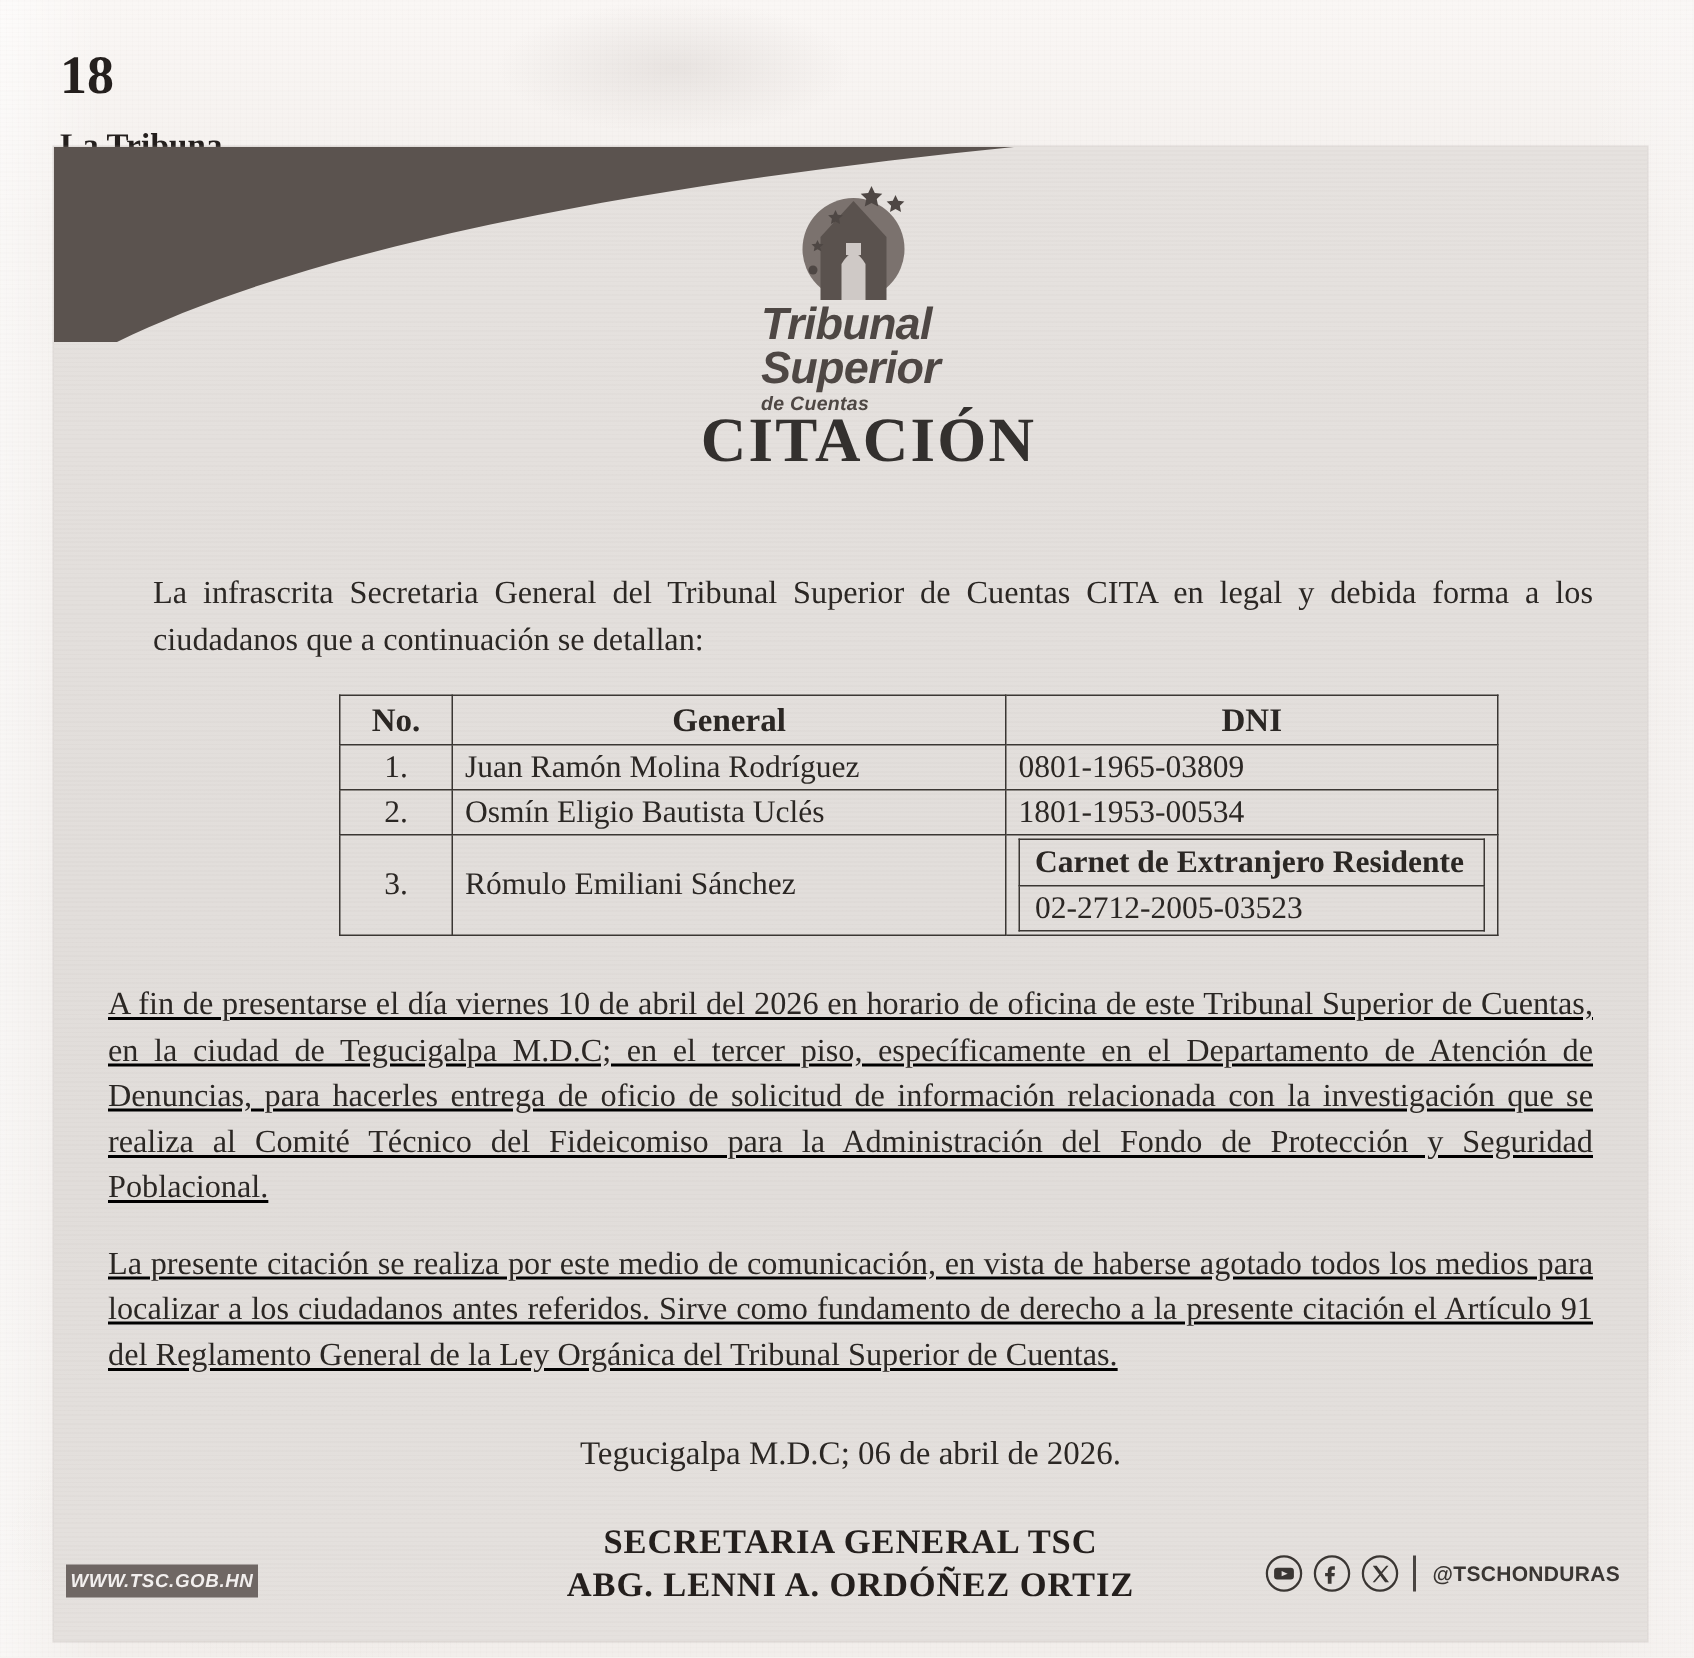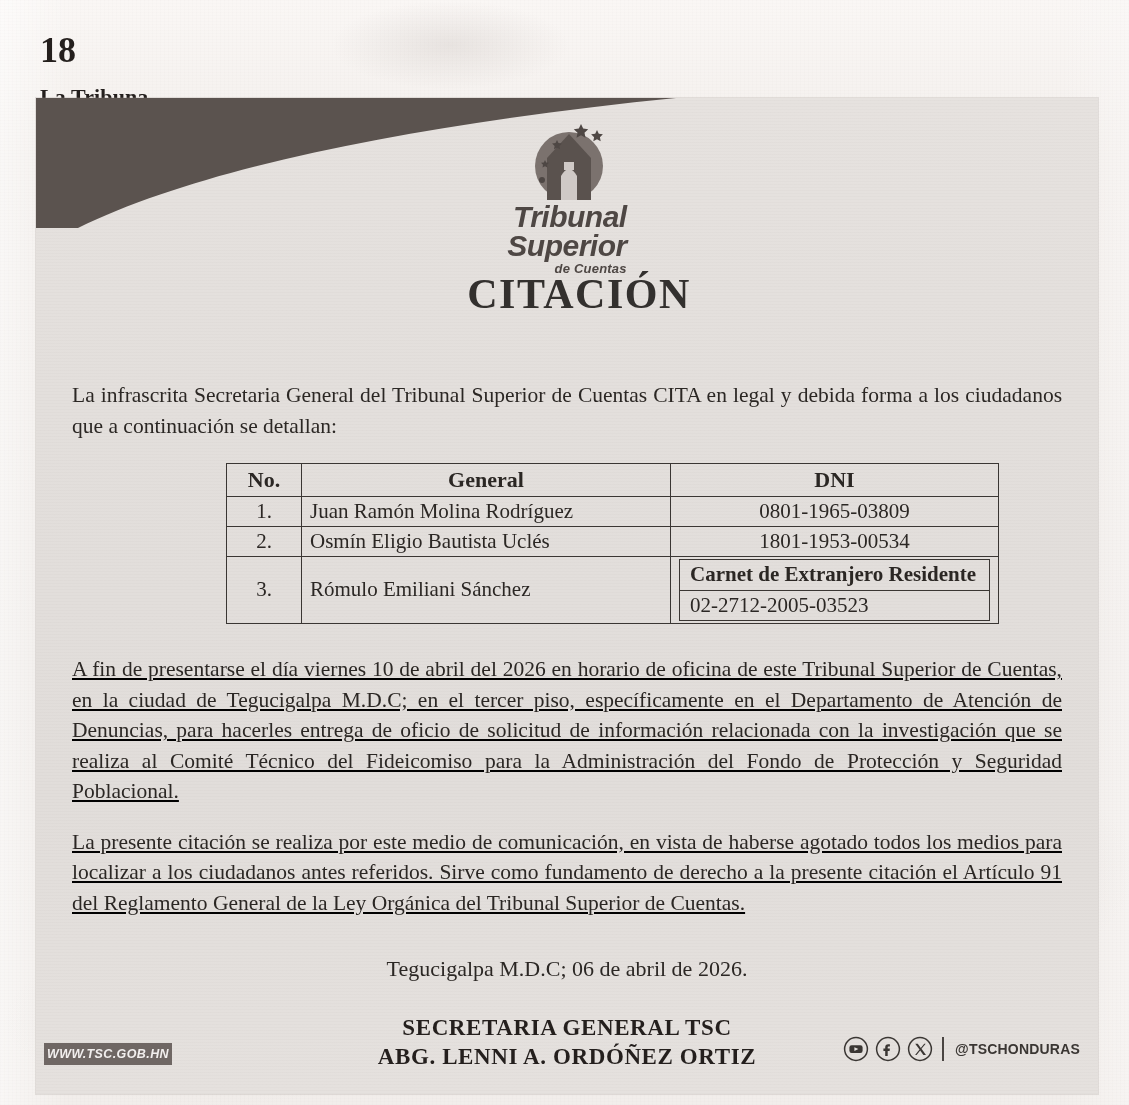--- a/index.html
+++ b/index.html
@@ -101,21 +101,21 @@
   .logo-wrap {
     position: absolute;
     left: 0; right: 0; top: 20px;
     display: flex;
     flex-direction: column;
     align-items: center;
   }
   .logo-mark { width: 120px; height: 90px; display:block; }
   .logo-text {
     margin-top: -6px;
-    text-align: right;
+    text-align: left;
     color: #4e4744;
     font-family: "Liberation Sans", "DejaVu Sans", sans-serif;
     font-style: italic;
     font-weight: 700;
     line-height: .98;
   }
   .logo-line1 { font-size: 30px; letter-spacing: -0.5px; }
   .logo-line2 { font-size: 30px; letter-spacing: -0.5px; }
   .logo-line3 { font-size: 13px; letter-spacing: .2px; margin-top: 2px; }
 
@@ -140,21 +140,21 @@
   }
   p.para {
     margin: 0 0 20px 0;
     color: #2b2724;
     font-family: "Liberation Serif", "DejaVu Serif", serif;
     font-size: 21.5px;
     line-height: 1.42;
     text-align: justify;
     text-justify: inter-word;
   }
-  p.para.tight { margin-bottom: 0; }
+  p.para.tight { margin-bottom: 0; margin-left: 30px; }
 
   
   .table-wrap {
     position: absolute;
     left: 190px; top: 365px;
     width: 773px;
   }
   table.citados {
     border-collapse: collapse;
     width: 100%;
@@ -171,21 +171,21 @@
     text-align: center;
     font-weight: 700;
     font-size: 22px;
     padding: 3px 8px;
   }
   .col-no  { width: 58px;  text-align: center; }
   .col-nom { width: 352px; }
   .col-dni { }
   td.cell-no { text-align: center; font-size: 21px; }
   td.cell-nom { padding-left: 14px; }
-  td.cell-dni { padding-left: 10px; text-align: center; }
+  td.cell-dni { padding-left: 10px; }
   .nested { border-collapse: collapse; width: 100%; }
   .nested td { border: none; padding: 0; }
   .nested tr.top td { border-bottom: 1.6px solid #3a3633; padding: 2px 0 3px 10px; font-weight: 700; line-height: 1.18; }
   .nested tr.bot td { padding: 2px 0 2px 10px; }
   td.nest-host { padding: 0; }
 
   
   .closing {
     position: absolute;
     left: 0; right: 0; top: 858px;

